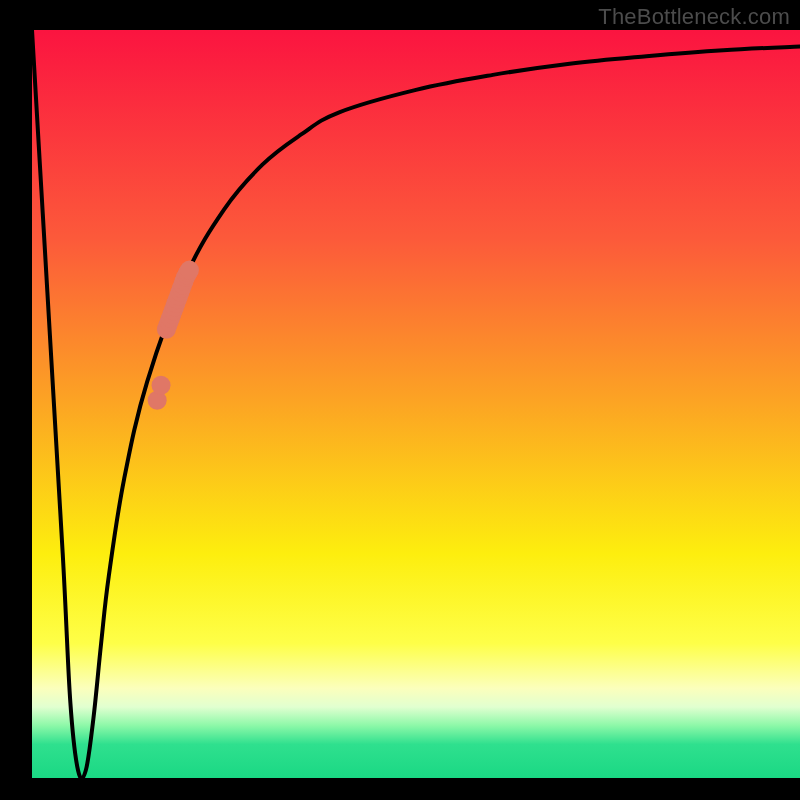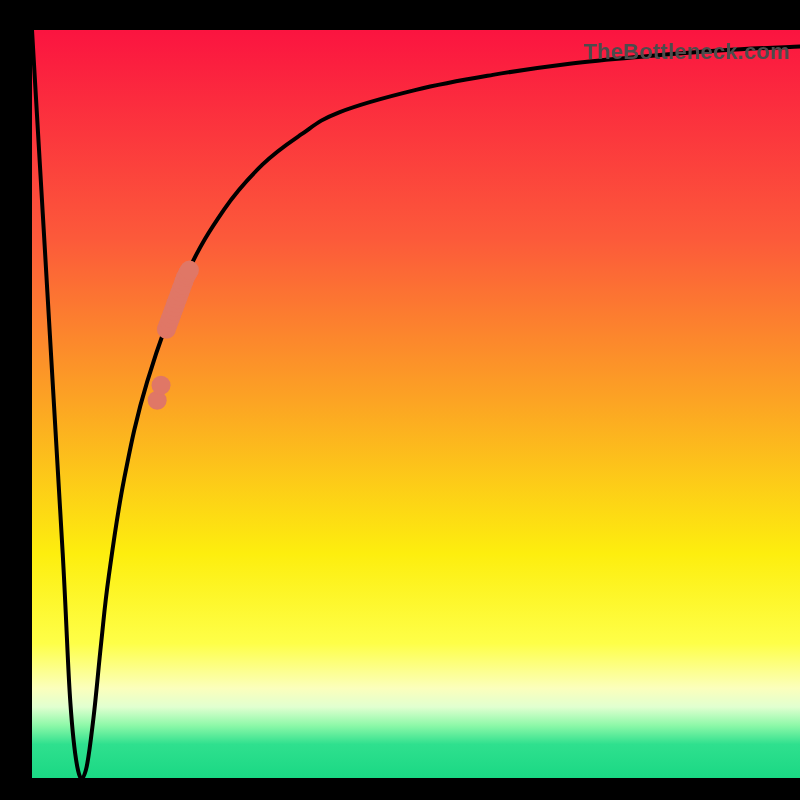--- a/index.html
+++ b/index.html
@@ -19,25 +19,24 @@
   svg {
     position: absolute;
     top: 0;
     left: 0;
   }
   .watermark {
     position: absolute;
     top: 4px;
     right: 10px;
     font-size: 22px;
-    font-weight: 700;
+    font-weight: 400;
     color: #4c4c4c;
     letter-spacing: 0.2px;
     user-select: none;
-    margin-top: 35px;
   }
 </style>
 </head>
 <body>
 
 <div class="stage">
 
   <svg id="svg-root" width="800" height="800" viewBox="0 0 800 800">
     <defs>
       <linearGradient id="bg-grad" x1="0" y1="0" x2="0" y2="1">

